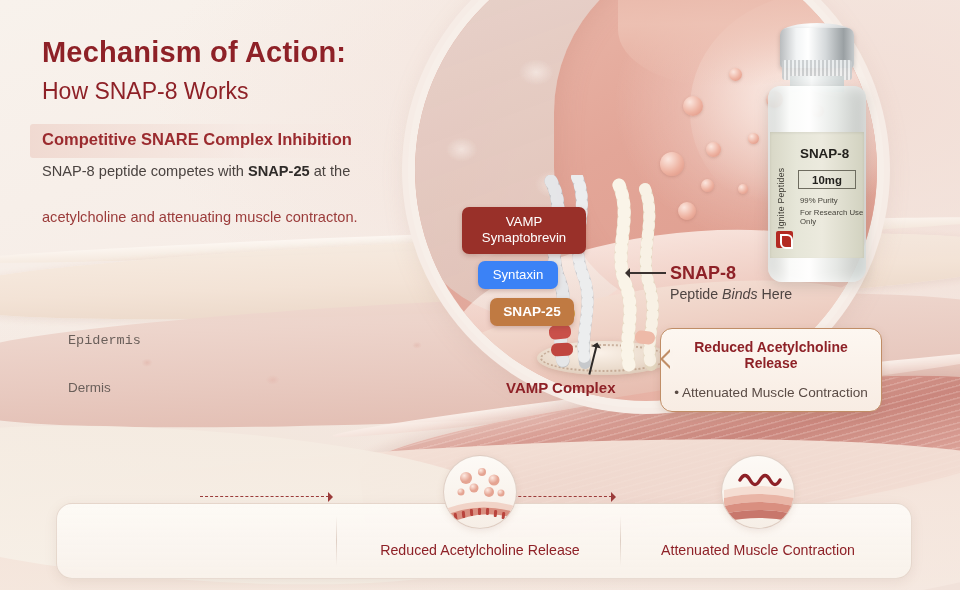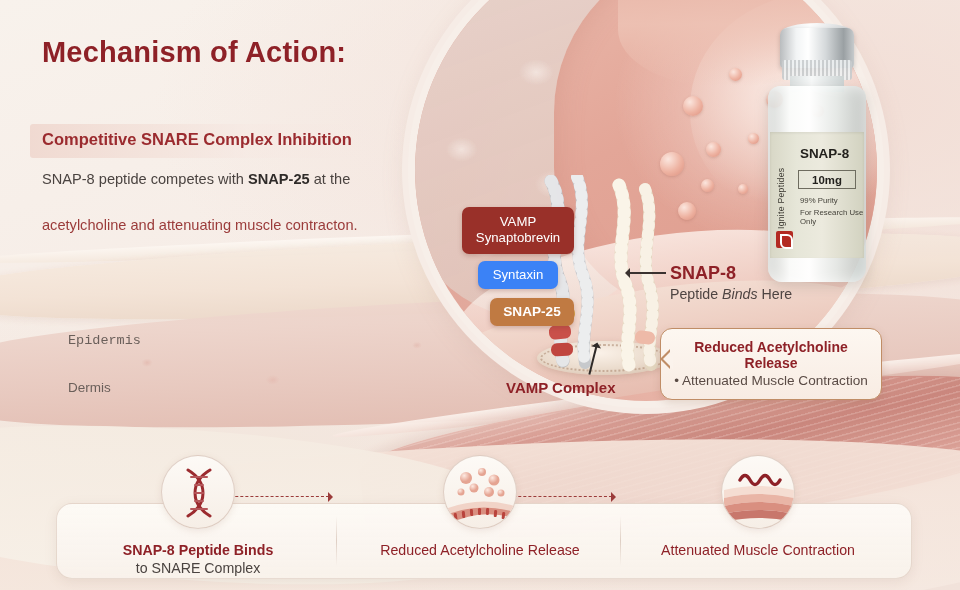--- a/index.html
+++ b/index.html
@@ -108,33 +108,33 @@
 
   
   .title { position:absolute; left:42px; top:36px; font-size:29px; font-weight:bold;
     color:#8e2127; letter-spacing:.2px; }
   .subtitle { position:absolute; left:42px; top:78px; font-size:23px; color:#8e2127; }
   .sec-band { position:absolute; left:30px; top:124px; width:392px; height:34px;
     background:linear-gradient(90deg, rgba(239,214,205,.85) 0%, rgba(246,232,226,.5) 55%, rgba(247,240,233,0) 100%);
     border-radius:3px; }
   .section-head { position:absolute; left:42px; top:130px; font-size:16.5px; font-weight:bold;
     color:#9b2b2f; }
-  .body-text { position:absolute; left:42px; top:168px; width:346px;
+  .body-text { position:absolute; left:42px; top:160px; width:346px;
     font-size:14.6px; line-height:23px; color:#4a4340; }
   .body-text b { color:#2f2b29; }
   .line-accent { color:#9b3b3a; }
 
   .skin-label { position:absolute; font-size:13.5px; color:#6a5f5a; }
   #lbl-epidermis { left:68px; top:333px;font-family:Liberation Mono, monospace; }
   #lbl-dermis { left:68px; top:380px; }
 
   
   .badge { position:absolute; border-radius:7px; color:#fff; text-align:center;
     box-shadow:0 2px 5px rgba(120,60,50,.28); }
-  #badge-vamp { left:462px; top:207px; width:112px; padding:7px 6px 8px;
+  #badge-vamp { left:462px; top:207px; width:124px; padding:7px 6px 8px;
     background:#993029; font-size:13.2px; line-height:16px; }
   #badge-syntaxin { left:478px; top:261px; width:80px; padding:6px 6px 7px;
     background:#3b82f6; font-size:13.2px; }
   #badge-snap25 { left:490px; top:298px; width:84px; padding:6px 6px 7px;
     background:#c07a42; font-size:13.6px; font-weight:bold; }
 
   
   .snap8-arrow { position:absolute; left:628px; top:272px; width:38px; height:2px;
     background:#3a3230; }
   .snap8-arrow::after { content:""; position:absolute; left:-8px; top:-4px;
@@ -156,21 +156,21 @@
     background:linear-gradient(180deg,#fdf7f1,#f8ece3);
     border:1.6px solid #c08d66; border-radius:12px;
     box-shadow:0 3px 9px rgba(150,105,80,.2); }
   .callout::before { content:""; position:absolute; left:-11px; top:20px;
     width:0;height:0; border:10px solid transparent;
     border-right-color:#c08d66; }
   .callout::after { content:""; position:absolute; left:-8px; top:20px;
     width:0;height:0; border:10px solid transparent;
     border-right-color:#fbf3ec; }
   #callout-head { font-size:14px; font-weight:bold; color:#8e2127; text-align:center; }
-  #callout-item { font-size:13.6px; color:#5a4b45; margin-top:2px; text-align:center; }
+  #callout-item { font-size:13.6px; color:#5a4b45; margin-top:14px; text-align:center; }
 
   
   .vial { position:absolute; left:760px; top:28px; width:112px; height:262px; }
   .vial-cap { position:absolute; left:20px; top:0; width:74px; height:40px;
     border-radius:7px 7px 4px 4px;
     background:linear-gradient(90deg,#b9bcbe 0%,#f2f4f5 22%,#ffffff 38%,#d4d8da 62%,#9aa0a3 86%,#c6cacc 100%);
     box-shadow:0 2px 5px rgba(0,0,0,.18); }
   .vial-cap-top { position:absolute; left:22px; top:-5px; width:70px; height:18px;
     border-radius:50%; background:linear-gradient(90deg,#e6e9ea,#fdfdfd 40%,#cfd3d5); }
   .vial-crimp { position:absolute; left:22px; top:32px; width:70px; height:20px;
@@ -316,20 +316,21 @@
       <div id="vial-name">SNAP-8</div>
       <div class="vial-dose-box">
         <span id="vial-dose">10mg</span>
       </div>
       <div id="vial-purity">99% Purity</div>
       <div id="vial-use">For Research Use Only</div>
     </div>
   </div>
 
   <div class="title">Mechanism of Action:</div>
+  <div class="subtitle">How SNAP-8 Works</div>
   <div class="sec-band"></div>
   <div class="section-head">Competitive SNARE Complex Inhibition</div>
   <div class="body-text">
     <span>SNAP-8 peptide competes with </span><b>SNAP-25</b><span> at the</span><br>
     <br>
     <span class="line-accent">acetylcholine and attenuating muscle contracton.</span>
   </div>
 
   <div class="skin-label" id="lbl-epidermis">Epidermis</div>
   <div class="skin-label" id="lbl-dermis">Dermis</div>
@@ -359,39 +360,20 @@
 
   <div class="flow-arrow" id="arrow1">
     <div class="dash"></div>
     <div class="head"></div>
   </div>
   <div class="flow-arrow" id="arrow2">
     <div class="dash"></div>
     <div class="head"></div>
   </div>
 
-  <div class="step" id="step1">
-    <div class="step-icon">
-      <svg width="74" height="74" viewBox="0 0 74 74">
-        <g stroke="#9b2b2f" stroke-width="3" fill="none" stroke-linecap="round">
-          <path d="M26,14 C46,26 46,48 26,60"></path>
-          <path d="M48,14 C28,26 28,48 48,60"></path>
-        </g>
-        <g stroke="#b5565a" stroke-width="2" stroke-linecap="round">
-          <line x1="29" y1="21" x2="45" y2="21"></line>
-          <line x1="33" y1="29" x2="41" y2="29"></line>
-          <line x1="33" y1="37" x2="41" y2="37"></line>
-          <line x1="33" y1="45" x2="41" y2="45"></line>
-          <line x1="29" y1="53" x2="45" y2="53"></line>
-        </g>
-      </svg>
-    </div>
-    <div class="step-t1">SNAP-8 Peptide Binds</div>
-    <div class="step-t2">to SNARE Complex</div>
-  </div>
 
   <div class="step" id="step2">
     <div class="step-icon">
       <svg width="74" height="74" viewBox="0 0 74 74">
         <defs>
           <radialGradient id="vg" cx="35%" cy="30%">
             <stop offset="0%" stop-color="#fdeae2"></stop>
               <stop offset="100%" stop-color="#e5a492"></stop>
           </radialGradient>
         </defs>

